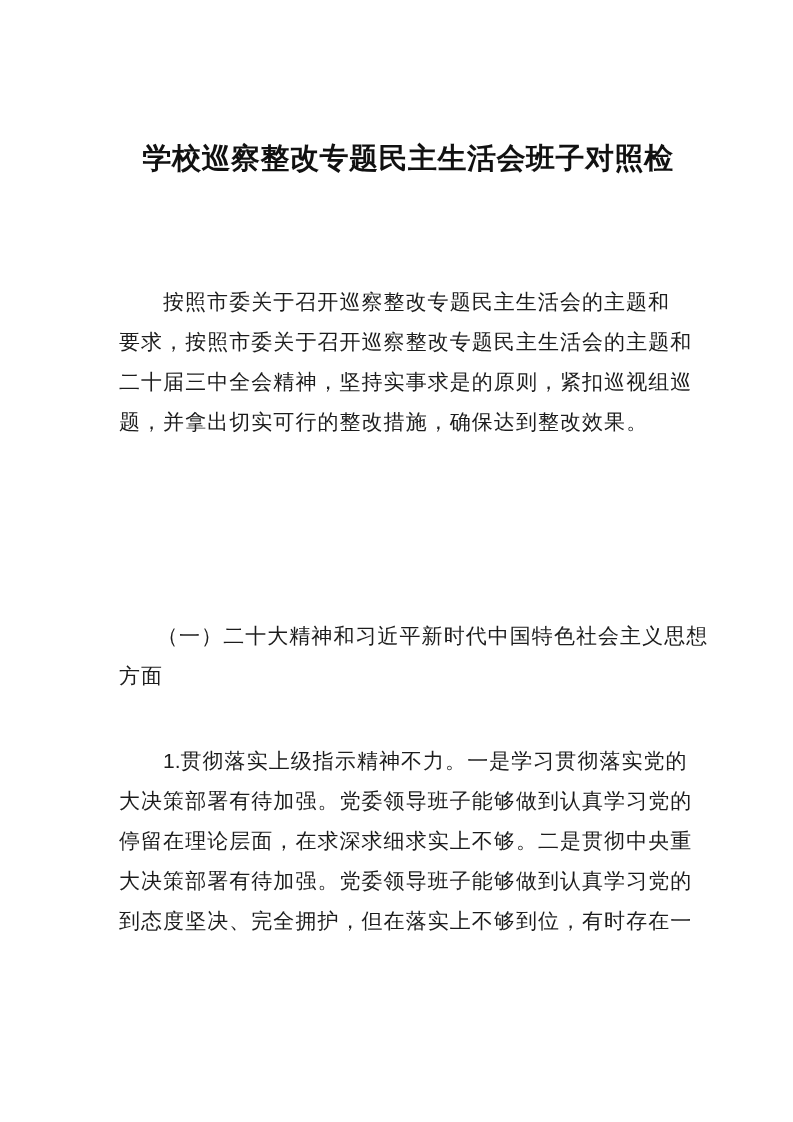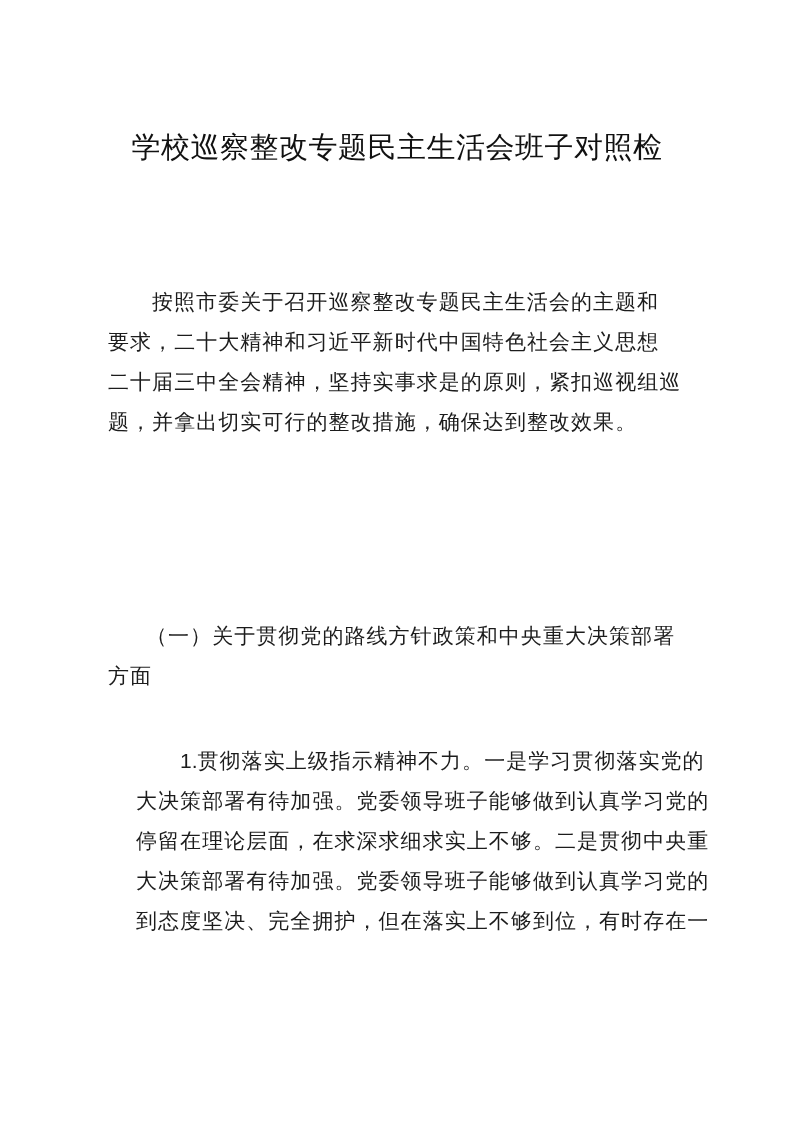--- a/index.html
+++ b/index.html
@@ -20,68 +20,68 @@
       left: 0; top: 0;
       width: 793px;
       height: 1122px;
       background: #ffffff;
     }
     .title {
       position: absolute;
       left: 119px;
       width: 556px;
       top: 124px;
-      margin: 0;
+      margin: 11px;
       font-size: 29px;
       line-height: 46px;
-      font-weight: normal;
+      font-weight: bold;
       text-align: center;
       letter-spacing: 0.5px;
       color: #111111;
     }
     .title span { display: block; }
     .body-text {
       position: absolute;
-      left: 108px;
+      left: 119px;
       width: 556px;
       margin: 0;
       font-size: 21px;
       line-height: 40px;
       letter-spacing: 1.05px;
       text-align: justify;
       text-justify: inter-character;
       color: #1c1c1c;
       word-break: break-all;
     }
     .line { display: block; white-space: nowrap; }
     #intro { top: 282px; }
     #section-heading { top: 533px; }
     #subsection-heading { top: 616px; }
-    #item-1 { top: 741px; margin-left: 28px; }
+    #item-1 { top: 741px; }
     .num { font-family: "Liberation Sans", sans-serif; letter-spacing: 0; }
   </style>
 </head>
 <body>
 
 <div class="page">
 
   <h1 class="title">
     <span>学校巡察整改专题民主生活会班子对照检</span>
   </h1>
 
   <p class="body-text" id="intro">
     <span class="line" style="padding-left:44px">按照市委关于召开巡察整改专题民主生活会的主题和</span>
-    <span class="line">要求，二十大精神和习近平新时代中国特色社会主义思想</span>
+    <span class="line">要求，按照市委关于召开巡察整改专题民主生活会的主题和</span>
     <span class="line">二十届三中全会精神，坚持实事求是的原则，紧扣巡视组巡</span>
     <span class="line">题，并拿出切实可行的整改措施，确保达到整改效果。</span>
   </p>
 
 
   <p class="body-text" id="subsection-heading">
-    <span class="line" style="padding-left:38px">（一）关于贯彻党的路线方针政策和中央重大决策部署</span>
+    <span class="line" style="padding-left:38px">（一）二十大精神和习近平新时代中国特色社会主义思想</span>
     <span class="line">方面</span>
   </p>
 
   <p class="body-text" id="item-1">
     <span class="line" style="padding-left:44px"><span class="num">1.</span><span>贯彻落实上级指示精神不力。一是学习贯彻落实党的</span></span>
     <span class="line">大决策部署有待加强。党委领导班子能够做到认真学习党的</span>
     <span class="line">停留在理论层面，在求深求细求实上不够。二是贯彻中央重</span>
     <span class="line">大决策部署有待加强。党委领导班子能够做到认真学习党的</span>
     <span class="line">到态度坚决、完全拥护，但在落实上不够到位，有时存在一</span>
   </p>

